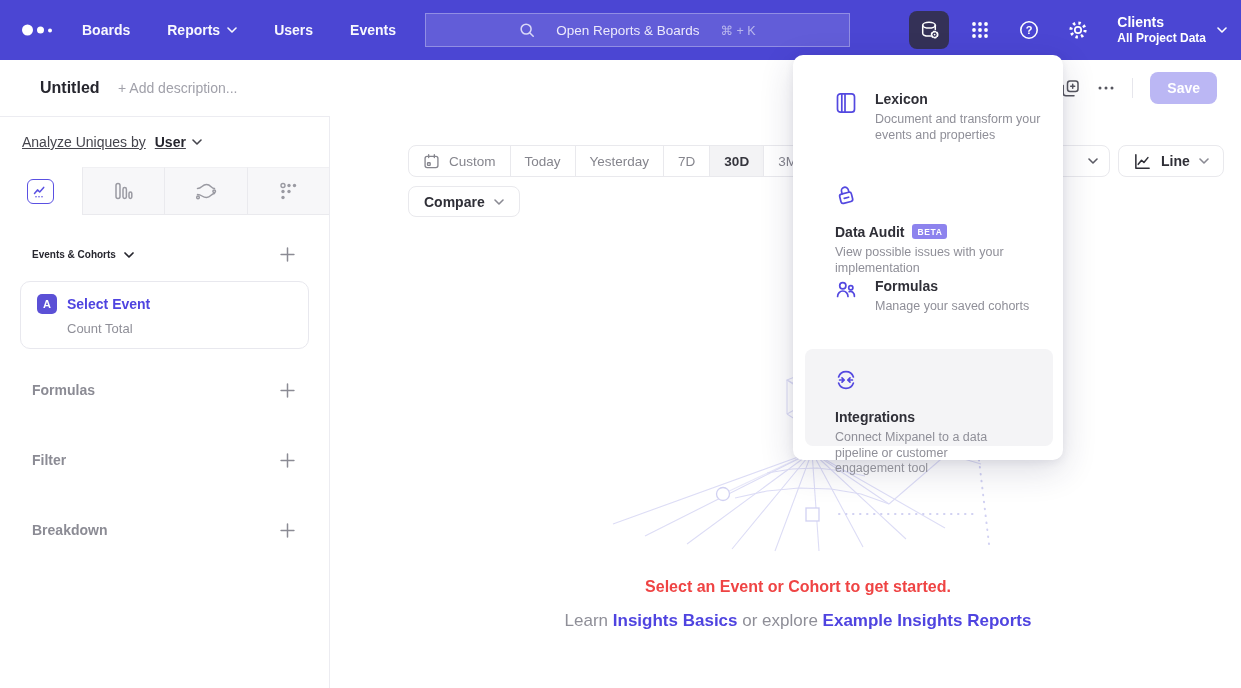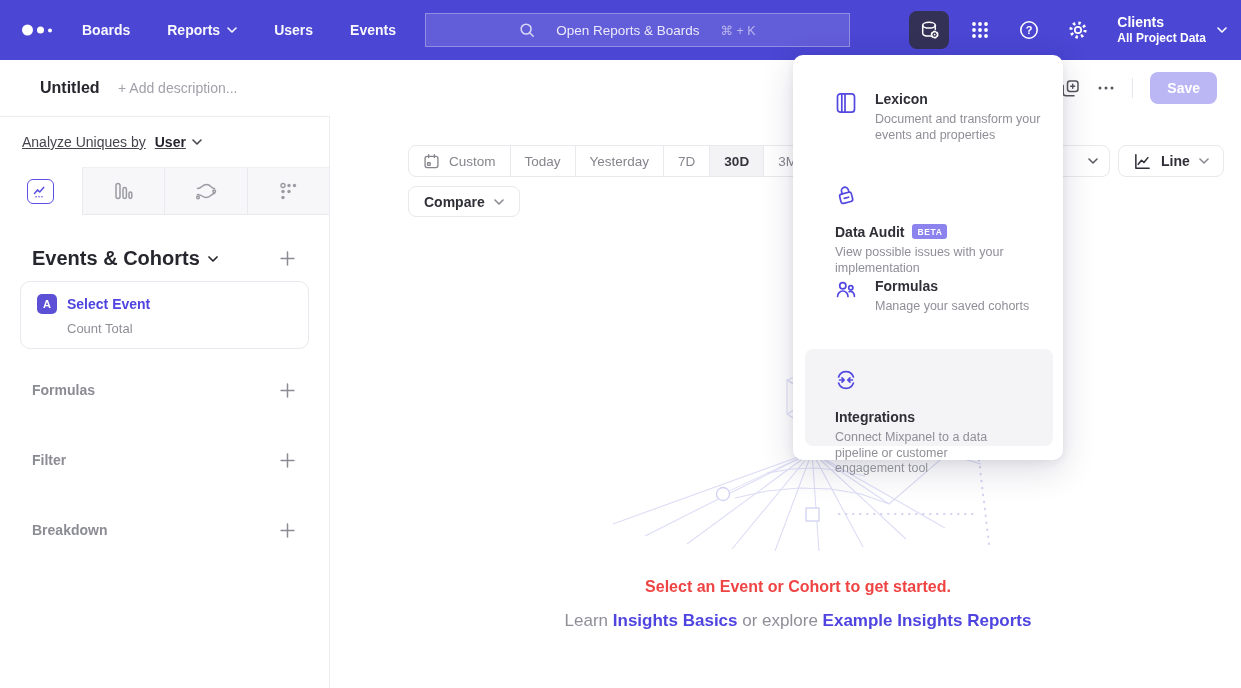--- a/index.html
+++ b/index.html
@@ -39,21 +39,21 @@
   
   .sidebar { position:absolute; top:116px; left:0; width:330px; bottom:0; background:#fff; border-top:1px solid #ececf1; border-right:1px solid #ececf1; }
   .analyze { position:absolute; top:0; left:0; right:0; height:50px; display:flex; align-items:center; padding-left:22px; gap:6px; font-size:14px; color:#45454d;text-decoration:underline; }
   .analyze .val { font-weight:700; color:#26262e; margin-left:3px; display:flex; align-items:center; gap:6px; cursor:pointer; }
   .tabs { position:absolute; top:50px; left:0; right:0; height:48px; display:flex; }
   .tab { flex:1; display:flex; align-items:center; justify-content:center; cursor:pointer; }
   .tab.gray { background:#f7f7f9; border-bottom:1px solid #eaeaee; border-top:1px solid #f0f0f3; border-left:1px solid #eaeaee; color:#9a9aa2; }
   .tab.sel { background:#fff; }
   .iconbox { width:27px; height:25px; border:1.5px solid #5a50e2; border-radius:6px; display:flex; align-items:center; justify-content:center; color:#5a50e2; }
   .events-head { position:absolute; top:130px; left:32px; right:34px; display:flex; align-items:center; justify-content:space-between; }
-  .events-title { display:flex; align-items:center; gap:8px; font-size:20px; font-weight:700; color:#26262e; cursor:pointer; }
+  .events-title { display:flex; align-items:center; gap:8px; font-size:10px; font-weight:700; color:#26262e; cursor:pointer; }
   .plus { color:#8b8b94; display:flex; cursor:pointer; }
   .event-card { position:absolute; top:164px; left:20px; right:20px; height:68px; border:1px solid #e8e8ee; border-radius:10px; padding:12px 16px; cursor:pointer; }
   .ec-row { display:flex; align-items:center; gap:10px; }
   .a-badge { width:20px; height:20px; background:#5b50d6; color:#fff; border-radius:5px; font-size:11px; font-weight:700; display:flex; align-items:center; justify-content:center; }
   .ec-label { font-size:14px; font-weight:700; color:#4f44e0; }
   .ec-sub { margin:7px 0 0 30px; font-size:13px; color:#8f8f98; }
   .side-row { position:absolute; left:32px; right:34px; display:flex; justify-content:space-between; align-items:center; font-size:14px; font-weight:700; color:#8b8b94; cursor:pointer; }
 
   
   .main { position:absolute; top:116px; left:331px; right:0; bottom:0; background:#fff;margin-left:24px; }

